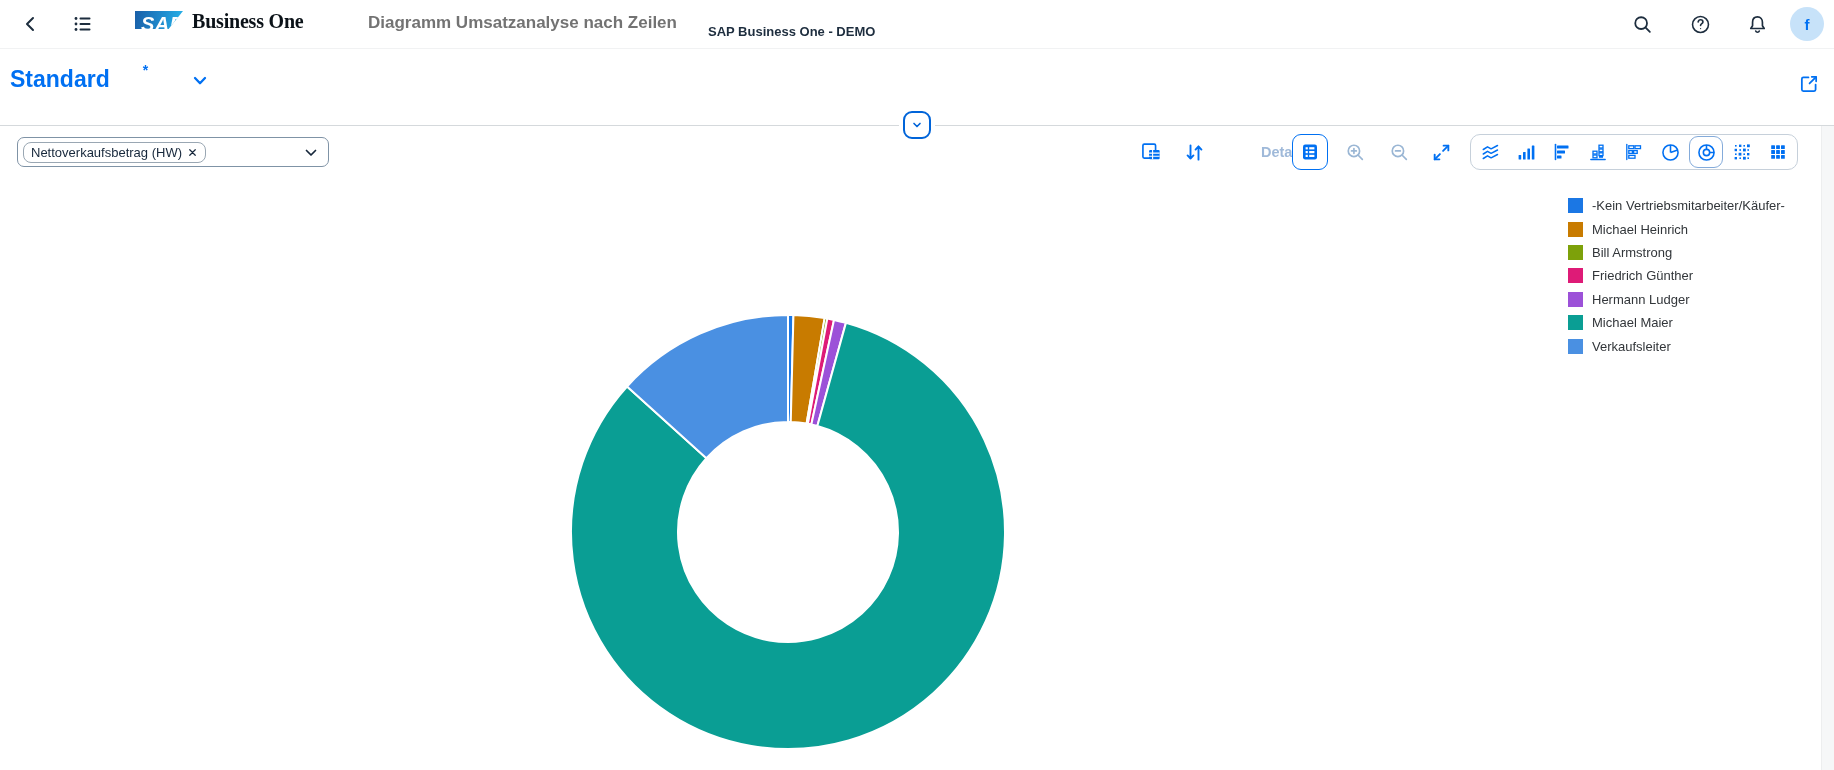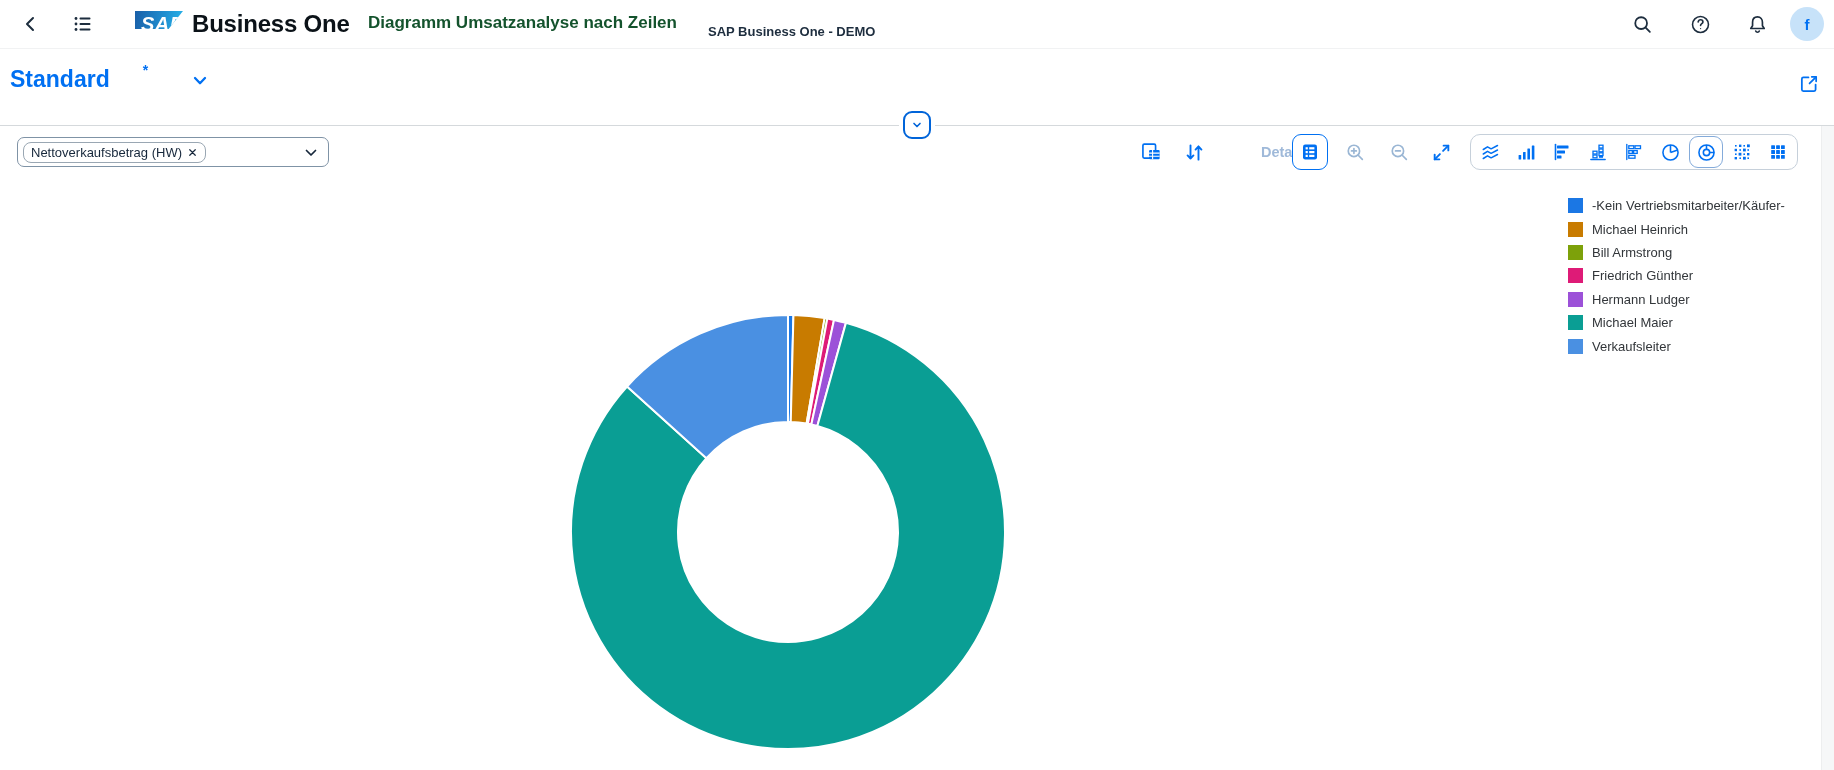--- a/index.html
+++ b/index.html
@@ -8,22 +8,22 @@
 
   
   .topbar{position:absolute;top:0;left:0;right:0;height:48px;background:#fff;border-bottom:1px solid #f1f2f3;}
   .iconbtn{position:absolute;background:none;border:none;padding:0;margin:0;cursor:pointer;display:flex;align-items:center;justify-content:center;}
   .btn-back{left:20px;top:13px;width:22px;height:22px;}
   .btn-menu{left:72px;top:13px;width:22px;height:22px;}
   .sap-logo{position:absolute;left:135px;top:11px;width:48px;height:18px;
             background:linear-gradient(100deg,#1A5FA8 0%,#1F8FD0 60%,#29B5EA 100%);
             clip-path:polygon(0 0,100% 0,70% 100%,0 100%);
             color:#fff;font-weight:700;font-style:italic;font-size:20px;line-height:26px;padding-left:6px;box-sizing:border-box;letter-spacing:.5px;}
-  .brand{position:absolute;left:192px;top:10px;font-size:24px;font-weight:700;color:#0B1218;letter-spacing:-.2px;}
-  .page-title{position:absolute;left:368px;top:13px;font-size:17px;font-weight:700;color:#14532d;}
+  .brand{position:absolute;left:192px;top:10px;font-size:20px;font-weight:700;color:#0B1218;letter-spacing:-.2px;font-family:Liberation Serif, serif;}
+  .page-title{position:absolute;left:368px;top:13px;font-size:17px;font-weight:700;color:#737373;}
   .system-label{position:absolute;left:708px;top:24px;font-size:13px;font-weight:700;color:#1D2D3E;}
   .btn-search{left:1631px;top:13px;width:22px;height:22px;}
   .btn-help{left:1689px;top:13px;width:22px;height:22px;}
   .btn-bell{left:1746px;top:13px;width:22px;height:22px;}
   .avatar{position:absolute;left:1790px;top:7px;width:34px;height:34px;border-radius:50%;background:#C7E2F9;
           color:#0070F2;font-size:15px;font-weight:700;display:flex;align-items:center;justify-content:center;cursor:pointer;}
 
   
   .view-select{position:absolute;left:10px;top:64px;display:flex;align-items:flex-start;cursor:pointer;color:#0070F2;gap:32px;}
   .view-name{font-size:23px;font-weight:700;line-height:30px;}

